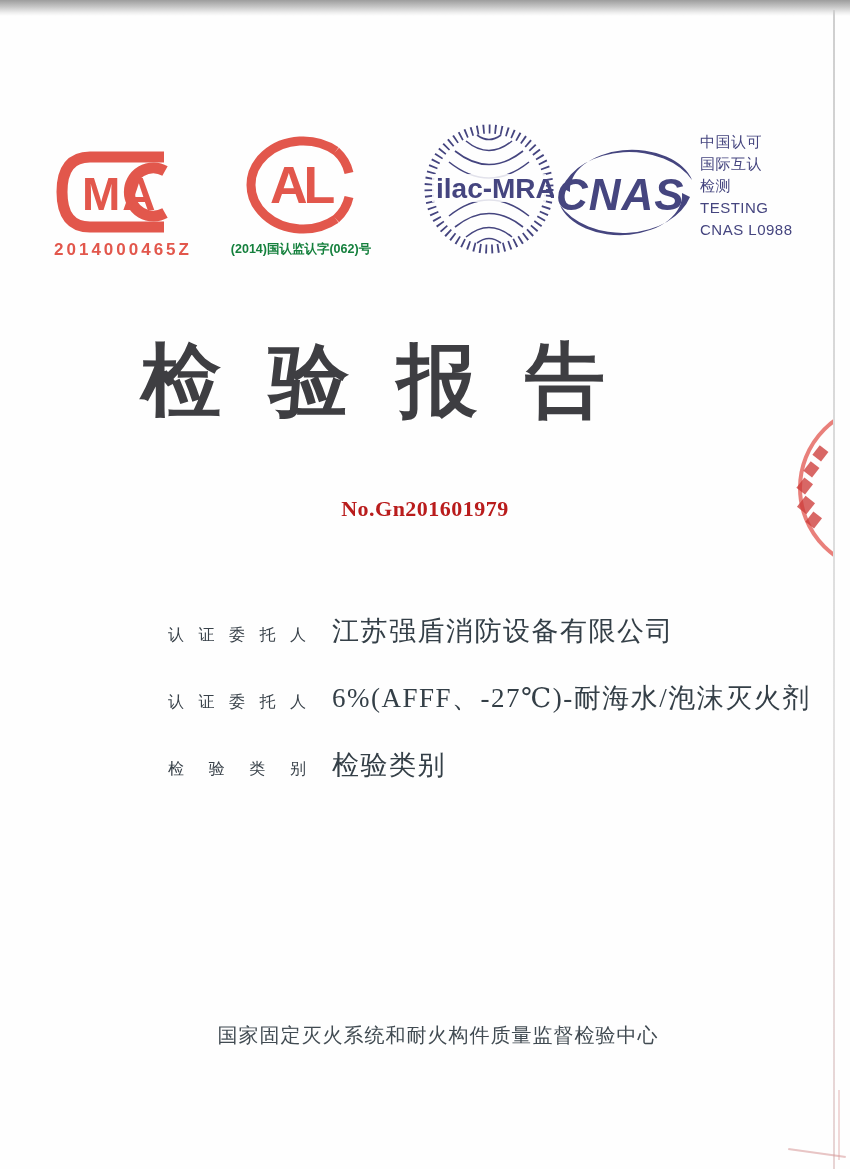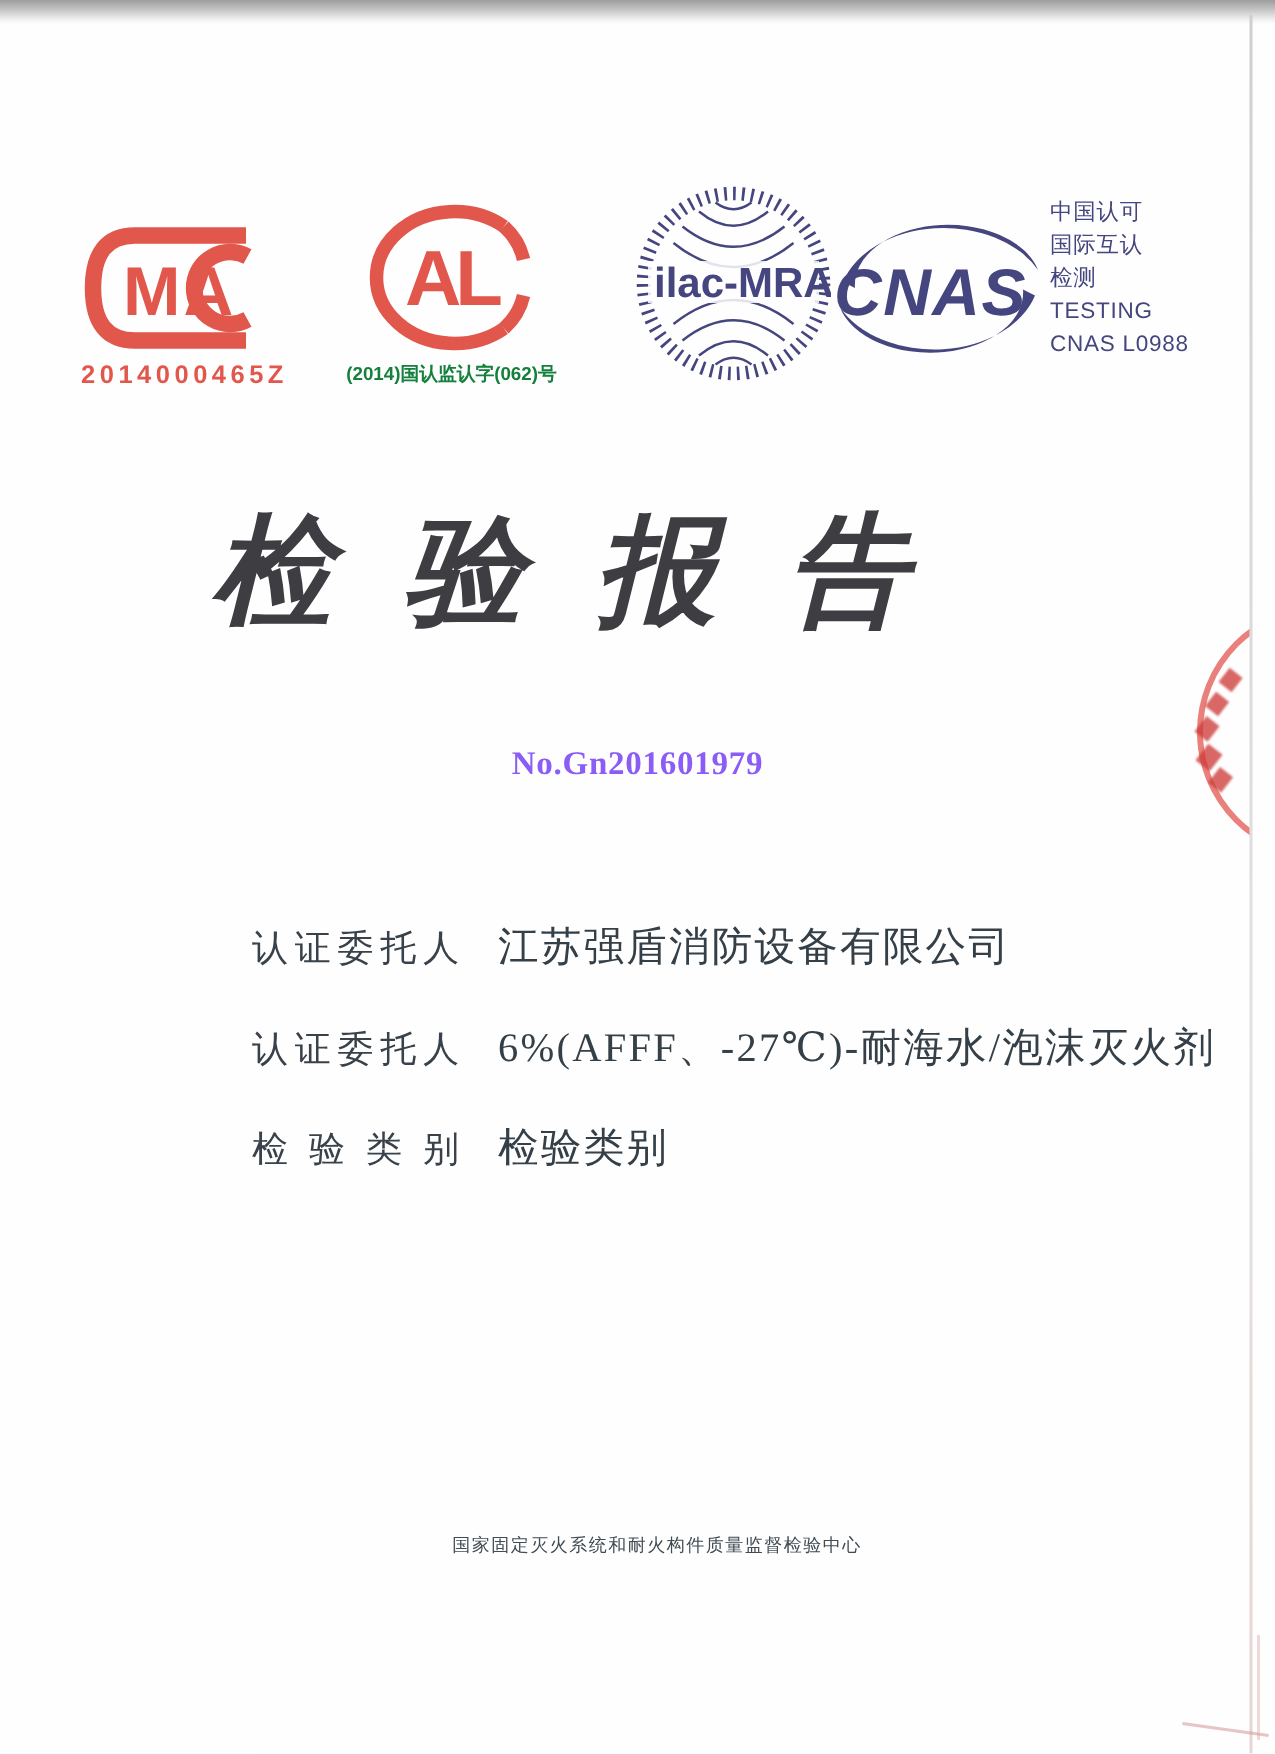--- a/index.html
+++ b/index.html
@@ -54,47 +54,46 @@
     font-family: "Liberation Sans", sans-serif; letter-spacing: 0.5px;
   }
 
   
   .report-title {
     position: absolute; left: 0; top: 328px; width: 794px;
     text-align: center;
     font-family: "Liberation Sans", "DejaVu Sans", sans-serif;
     font-size: 80px; font-weight: 900; color: #3e3e42;
     letter-spacing: 48px;
-    font-style: italic;
   }
   .report-no {
     position: absolute; left: 0; top: 496px; width: 850px;
     text-align: center;
-    font-size: 22px; font-weight: bold; color: #8b5cf6;
+    font-size: 22px; font-weight: bold; color: #b91c1c;
     letter-spacing: 0.5px;
   }
 
   
   .fields { position: absolute; left: 168px; top: 613px; }
   .field-row { display: flex; align-items: baseline; margin-bottom: 31px; }
   .field-label {
     display: inline-block; width: 138px;
     text-align: justify; text-align-last: justify;
-    font-size: 24px; color: #39424a; flex: none;
+    font-size: 16px; color: #39424a; flex: none;
   }
   .field-value {
     margin-left: 26px; font-size: 27px; color: #343f47;
     letter-spacing: 1.5px; white-space: nowrap;
   }
 
   
   .footer-org {
     position: absolute; left: 0; top: 1022px; width: 850px;
     text-align: center; text-indent: 26px;
-    font-size: 12px; color: #414b52; letter-spacing: 1px;
+    font-size: 20px; color: #414b52; letter-spacing: 1px;
   }
 
   
   .seal-clip {
     position: absolute; left: 780px; top: 398px; width: 53px; height: 180px;
     overflow: hidden; pointer-events: none;
   }
   .seal-ring {
     position: absolute; left: 18px; top: 5px; width: 170px; height: 170px;
     border: 4px solid rgba(228,96,90,0.8); border-radius: 50%;

